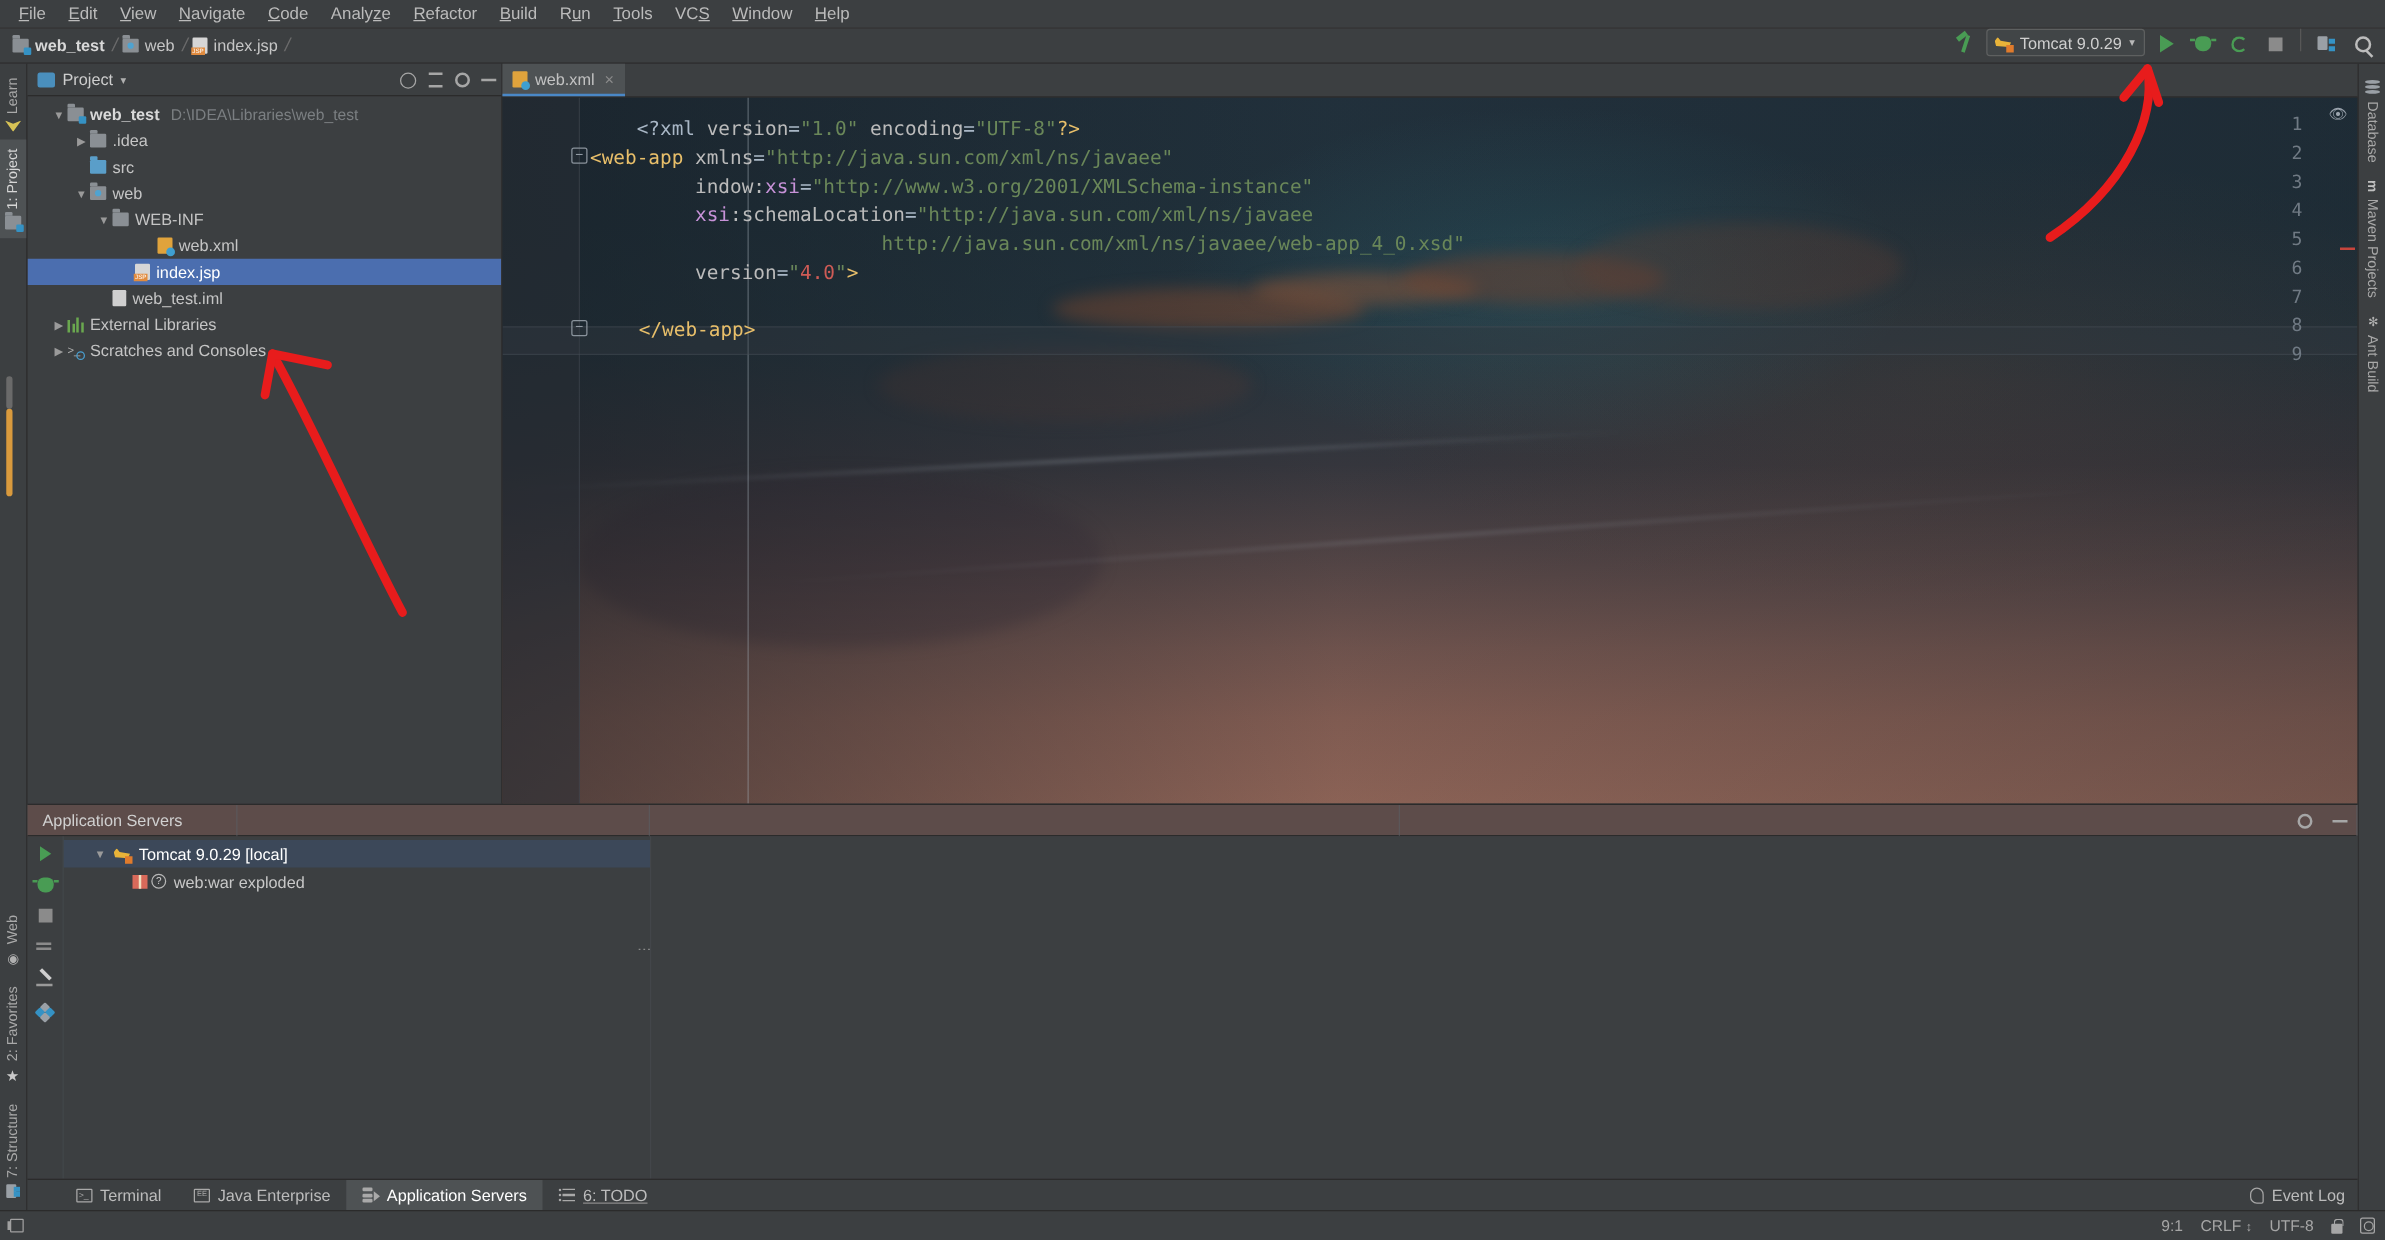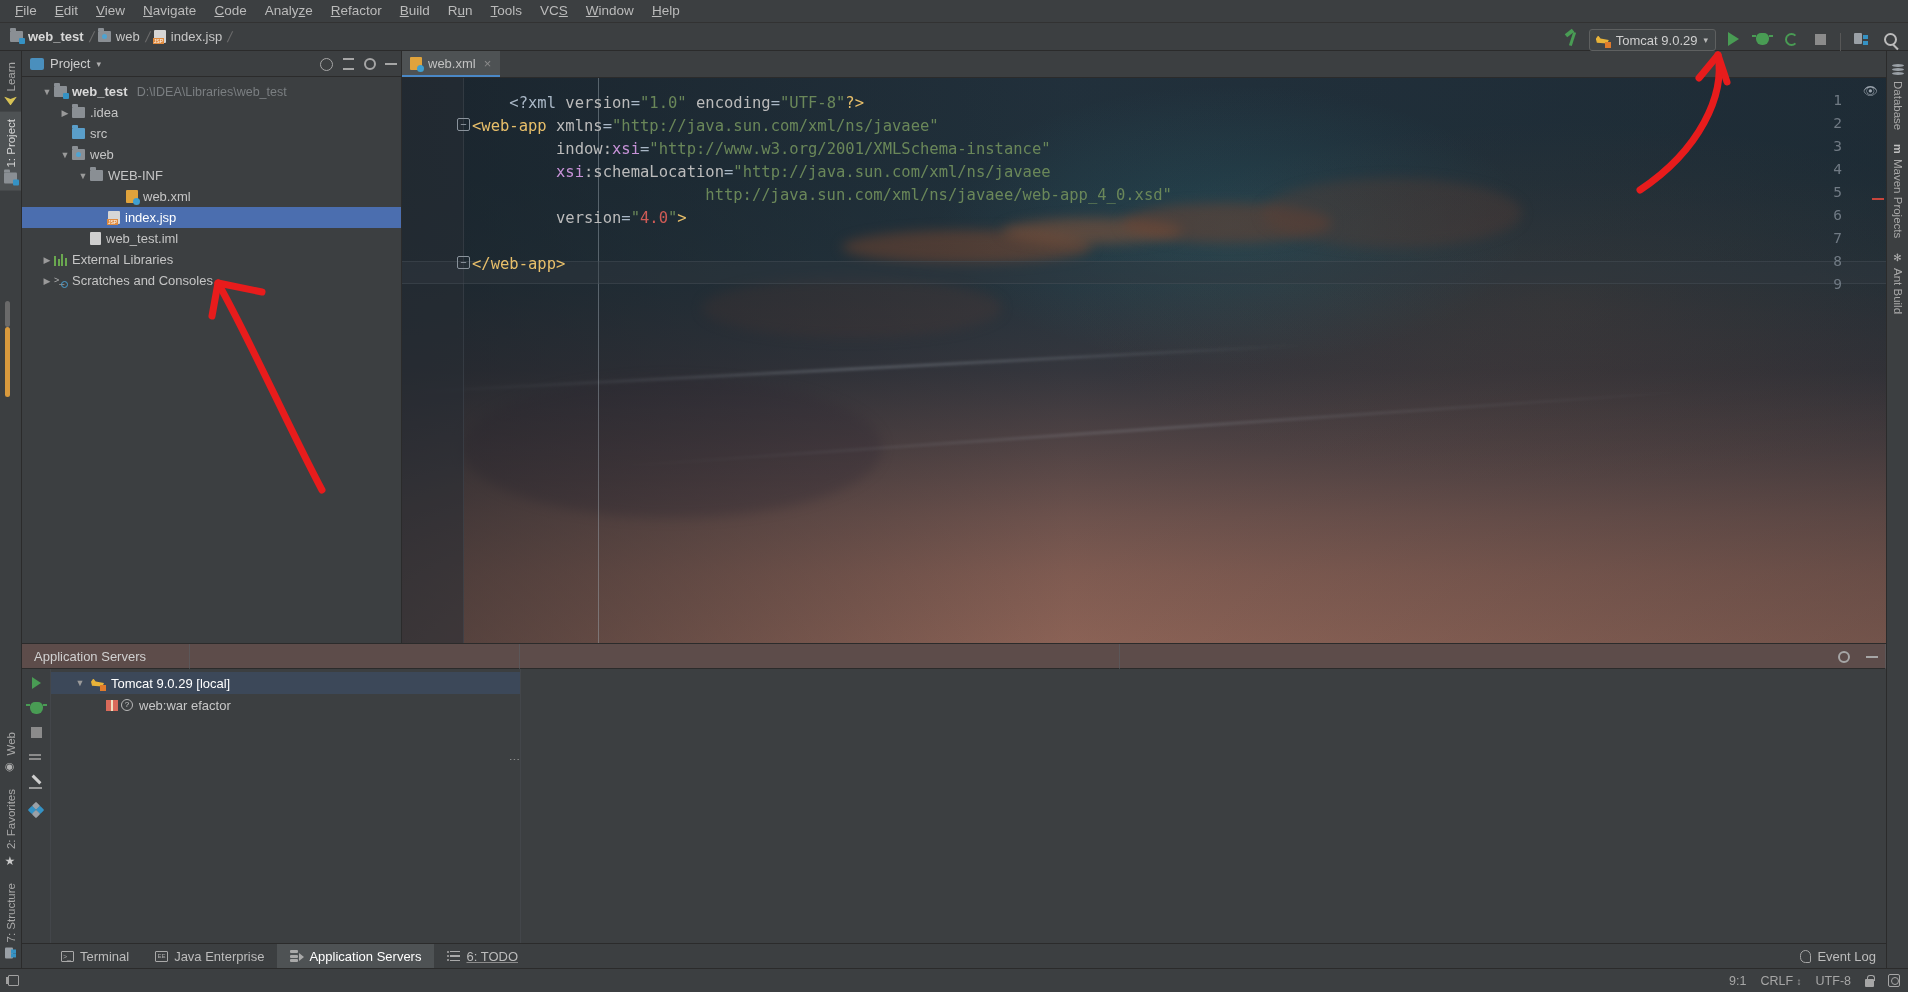--- a/index.html
+++ b/index.html
@@ -44,21 +44,21 @@
     font-size: 13px; color: #c6c6c6;
     padding: 2px 4px 2px 2px;
   }
   .crumb.bold { font-weight: bold; color: #d8d8d8; }
   .crumb-sep {
     color: #6b6b6b; font-size: 15px; margin: 0 2px;
     transform: skewX(-12deg);
   }
   .nav-right {
     position: absolute; right: 6px; top: 0; height: 28px;
-    display: flex; align-items: flex-end; gap: 5px;
+    display: flex; align-items: flex-start; gap: 5px;
   }
   .runcfg {
     display: flex; align-items: center; gap: 6px;
     height: 22px; padding: 0 7px 0 6px;
     border: 1px solid #5e6060; border-radius: 3px;
     background: #414547; font-size: 13px; color: #cfcfcf;
     white-space: nowrap;
   }
   .tb-btn {
     width: 24px; height: 24px;
@@ -771,21 +771,21 @@
                 <div class="lnum" style="top: 83px;">4</div>
                 <div class="cline" style="top: 83px; padding-left: 70px;"><span class="c-text">         </span><span class="c-ns">xsi</span><span class="c-attr">:schemaLocation</span><span class="c-punct">=</span><span class="c-str">"http://java.sun.com/xml/ns/javaee</span></div>
                 <div class="lnum" style="top: 106px;">5</div>
                 <div class="cline" style="top: 106px; padding-left: 70px;"><span class="c-text">                         </span><span class="c-str">http://java.sun.com/xml/ns/javaee/web-app_4_0.xsd"</span></div>
                 <div class="lnum" style="top: 129px;">6</div>
                 <div class="cline" style="top: 129px; padding-left: 70px;"><span class="c-text">         </span><span class="c-attr">version</span><span class="c-punct">=</span><span class="c-str">"</span><span class="c-num">4.0</span><span class="c-str">"</span><span class="c-tag">&gt;</span></div>
                 <div class="lnum" style="top: 152px;">7</div>
                 <div class="cline" style="top: 152px; padding-left: 70px;"></div>
                 <div class="lnum" style="top: 175px;">8</div>
                 <div class="fold" style="top: 178px; border: 1px solid rgb(138, 147, 156); border-radius: 2px;">−</div>
-                <div class="cline" style="top: 175px; padding-left: 70px;"><span class="c-text"></span><span class="c-tag">&lt;/web-app&gt;</span></div>
+                <div class="cline" style="top: 175px; padding-left: 70px; margin-left: 39px;"><span class="c-text"></span><span class="c-tag">&lt;/web-app&gt;</span></div>
                 <div class="lnum" style="top: 198px;">9</div>
                 <div class="cline" style="top: 198px; padding-left: 70px;"></div>
               </div>
 
             <span class="eye-icon">👁</span>
             <div class="errstrip" style="top:120px"></div>
           </div>
         </div>
       </div>
 
@@ -820,21 +820,21 @@
             <div class="rrow sel" style="padding-left:22px">
               <span class="tri">▼</span>
               <span class="cat-ic" style="margin-left:4px">
                   <span class="sq"></span>
                 </span>
               <span style="margin-left:6px">Tomcat 9.0.29 [local]</span>
             </div>
             <div class="rrow" style="padding-left:55px">
               <span class="gift-ic"></span>
               <span class="q-ic" style="margin-left:3px">?</span>
-              <span style="margin-left:6px">web:war efactor</span>
+              <span style="margin-left:6px">web:war exploded</span>
             </div>
           </div>
 
           <div class="rp-out">
             <div style="position:absolute;left:497px;top:85px;width:3px;height:16px;color:#8a8a8a;font-size:11px;writing-mode:vertical-rl">⋮</div>
           </div>
         </div>
       </div>
 
       <div class="tw-bar">

